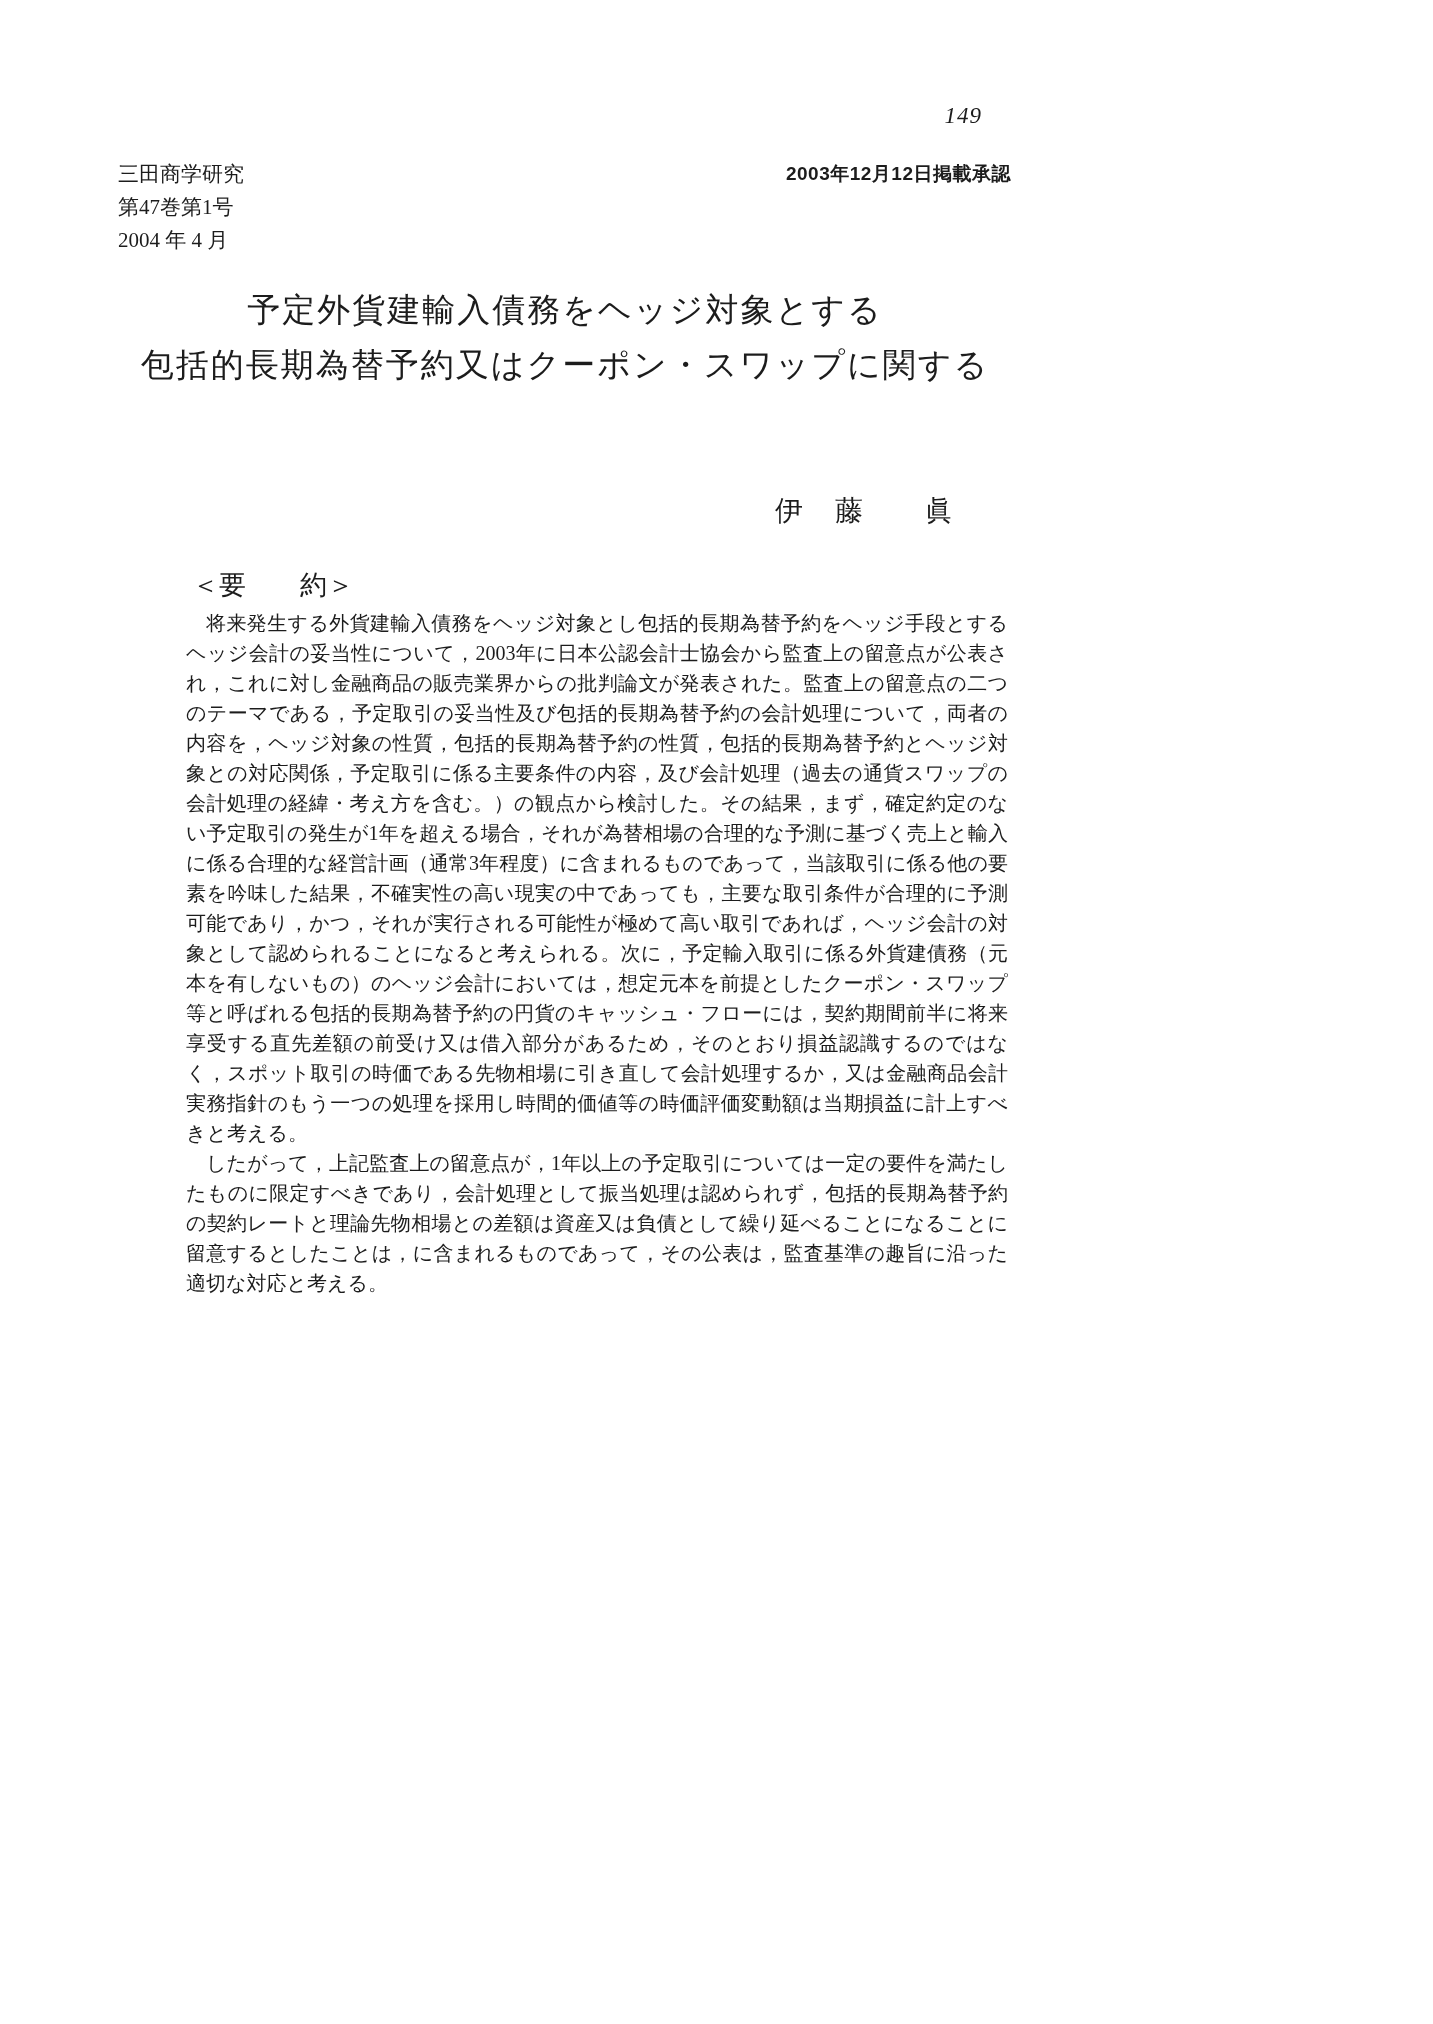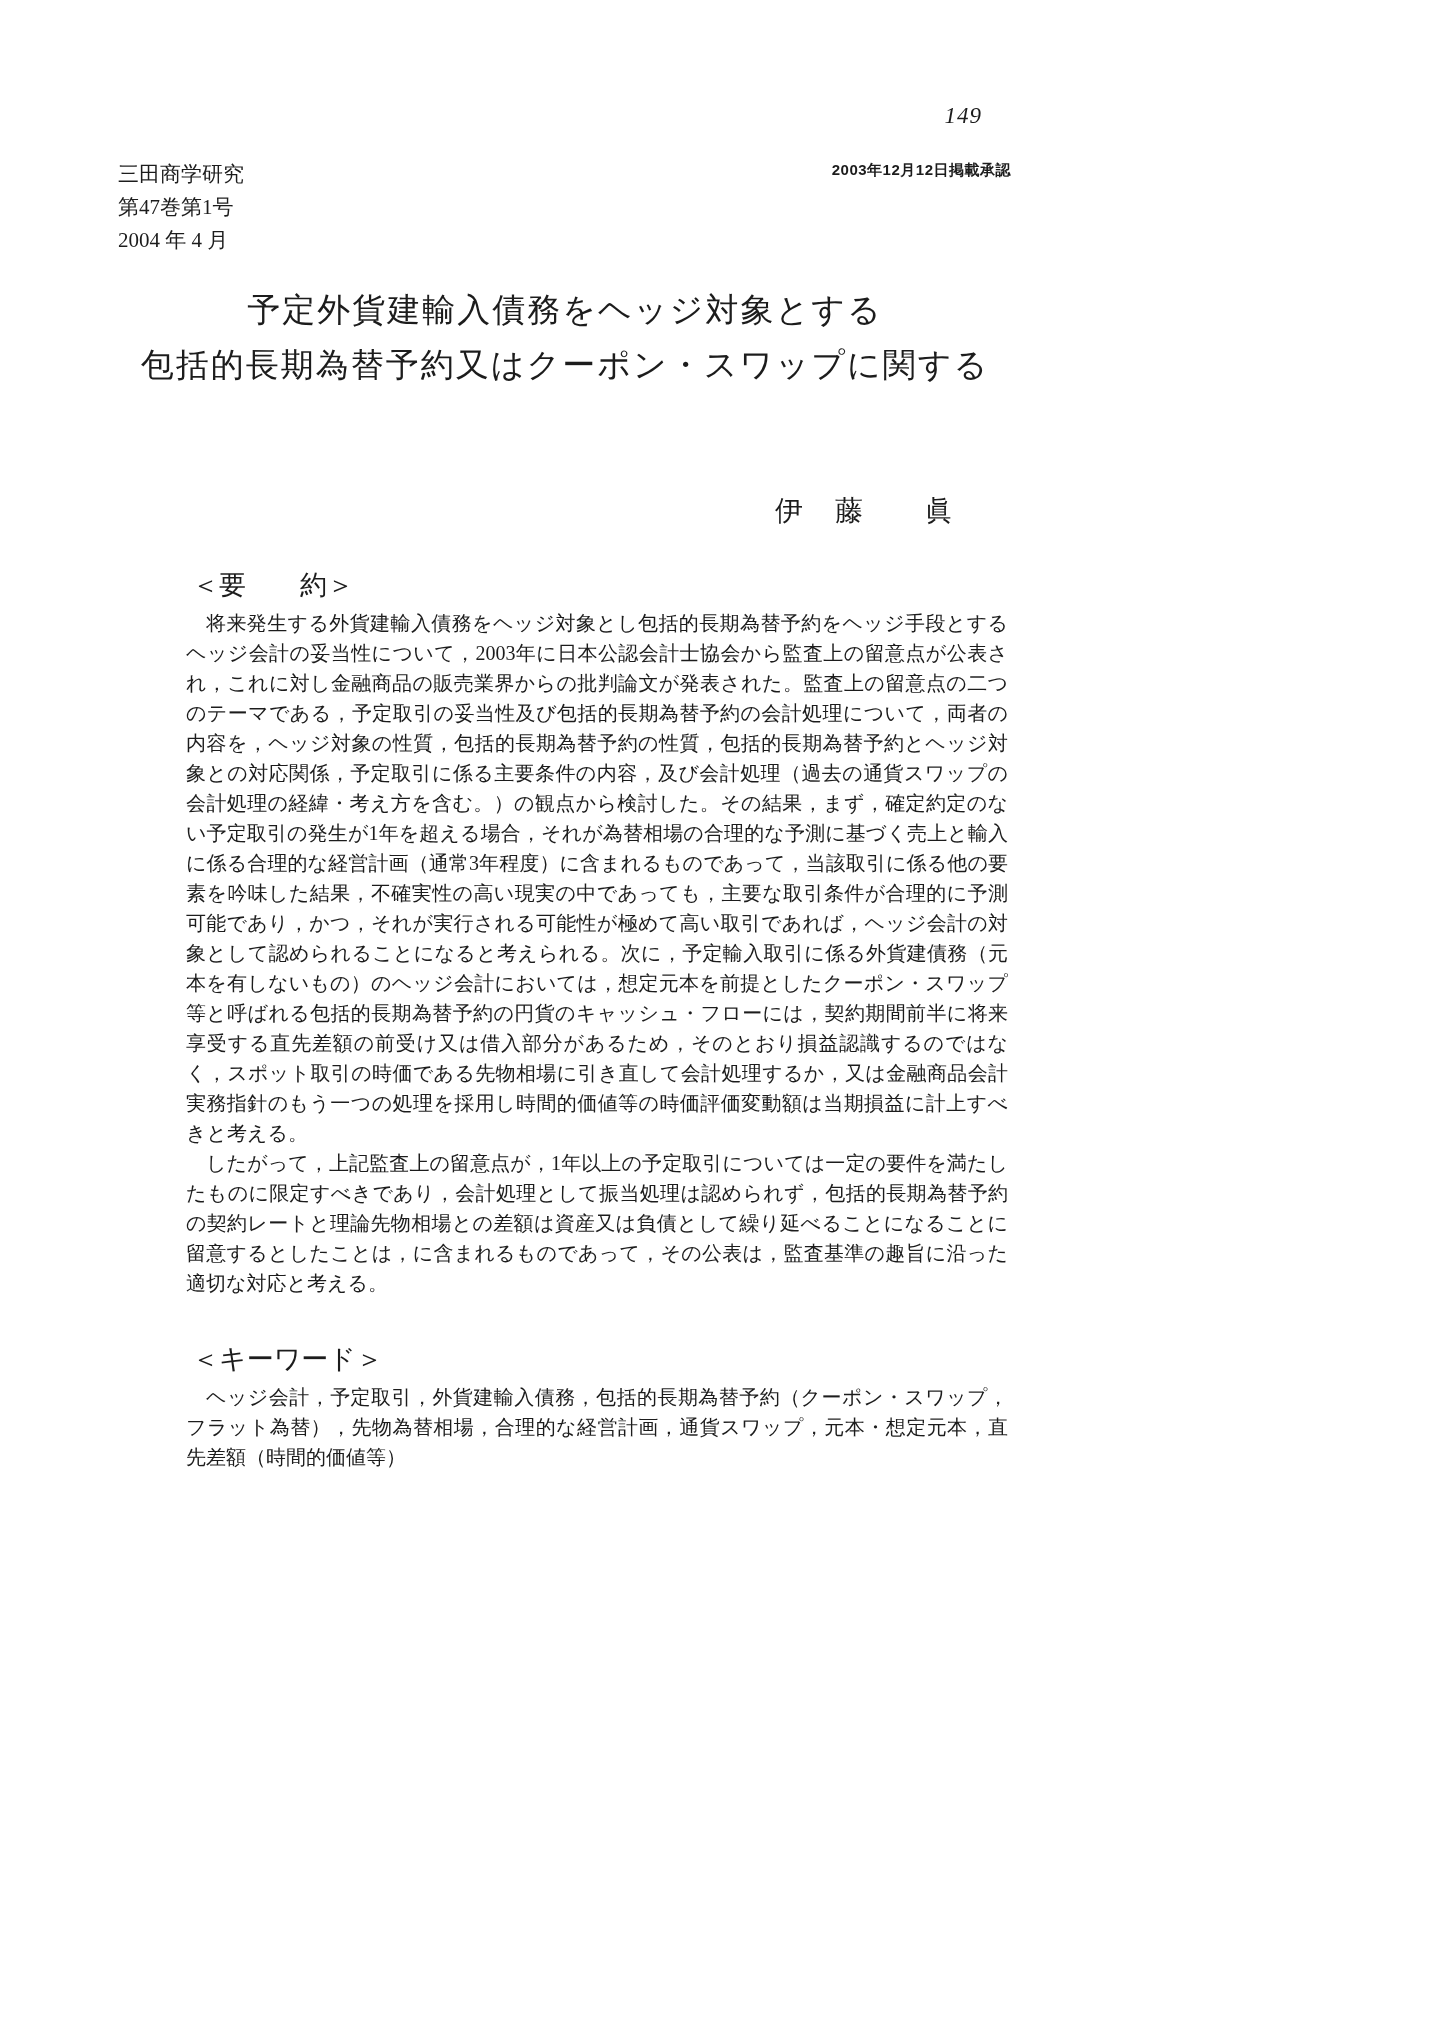--- a/index.html
+++ b/index.html
@@ -31,21 +31,21 @@
     left: 118px;
     font-size: 21px;
     line-height: 33px;
   }
   .approval {
     position: absolute;
     top: 161px;
     right: 422px;
     font-family: "Liberation Sans", "DejaVu Sans", sans-serif;
     font-weight: bold;
-    font-size: 15px;
+    font-size: 19px;
     letter-spacing: 0.5px;
   }
   .title {
     position: absolute;
     top: 283px;
     left: 120px;
     width: 890px;
     margin: 0;
     font-weight: normal;
     text-align: center;
@@ -108,20 +108,16 @@
   <div class="author">伊　藤　　眞</div>
 
   <div class="main">
 
     <section class="abstract">
       <div class="section-heading">＜要　　約＞</div>
       <p class="body-para">将来発生する外貨建輸入債務をヘッジ対象とし包括的長期為替予約をヘッジ手段とするヘッジ会計の妥当性について，2003年に日本公認会計士協会から監査上の留意点が公表され，これに対し金融商品の販売業界からの批判論文が発表された。監査上の留意点の二つのテーマである，予定取引の妥当性及び包括的長期為替予約の会計処理について，両者の内容を，ヘッジ対象の性質，包括的長期為替予約の性質，包括的長期為替予約とヘッジ対象との対応関係，予定取引に係る主要条件の内容，及び会計処理（過去の通貨スワップの会計処理の経緯・考え方を含む。）の観点から検討した。その結果，まず，確定約定のない予定取引の発生が1年を超える場合，それが為替相場の合理的な予測に基づく売上と輸入に係る合理的な経営計画（通常3年程度）に含まれるものであって，当該取引に係る他の要素を吟味した結果，不確実性の高い現実の中であっても，主要な取引条件が合理的に予測可能であり，かつ，それが実行される可能性が極めて高い取引であれば，ヘッジ会計の対象として認められることになると考えられる。次に，予定輸入取引に係る外貨建債務（元本を有しないもの）のヘッジ会計においては，想定元本を前提としたクーポン・スワップ等と呼ばれる包括的長期為替予約の円貨のキャッシュ・フローには，契約期間前半に将来享受する直先差額の前受け又は借入部分があるため，そのとおり損益認識するのではなく，スポット取引の時価である先物相場に引き直して会計処理するか，又は金融商品会計実務指針のもう一つの処理を採用し時間的価値等の時価評価変動額は当期損益に計上すべきと考える。</p>
       <p class="body-para">したがって，上記監査上の留意点が，1年以上の予定取引については一定の要件を満たしたものに限定すべきであり，会計処理として振当処理は認められず，包括的長期為替予約の契約レートと理論先物相場との差額は資産又は負債として繰り延べることになることに留意するとしたことは，に含まれるものであって，その公表は，監査基準の趣旨に沿った適切な対応と考える。</p>
     </section>
 
-    <section class="keywords">
-      <div class="section-heading">＜キーワード＞</div>
-      <p class="body-para">ヘッジ会計，予定取引，外貨建輸入債務，包括的長期為替予約（クーポン・スワップ，フラット為替），先物為替相場，合理的な経営計画，通貨スワップ，元本・想定元本，直先差額（時間的価値等）</p>
-    </section>
 
   </div>
 
 </div>
 
 </body></html>

